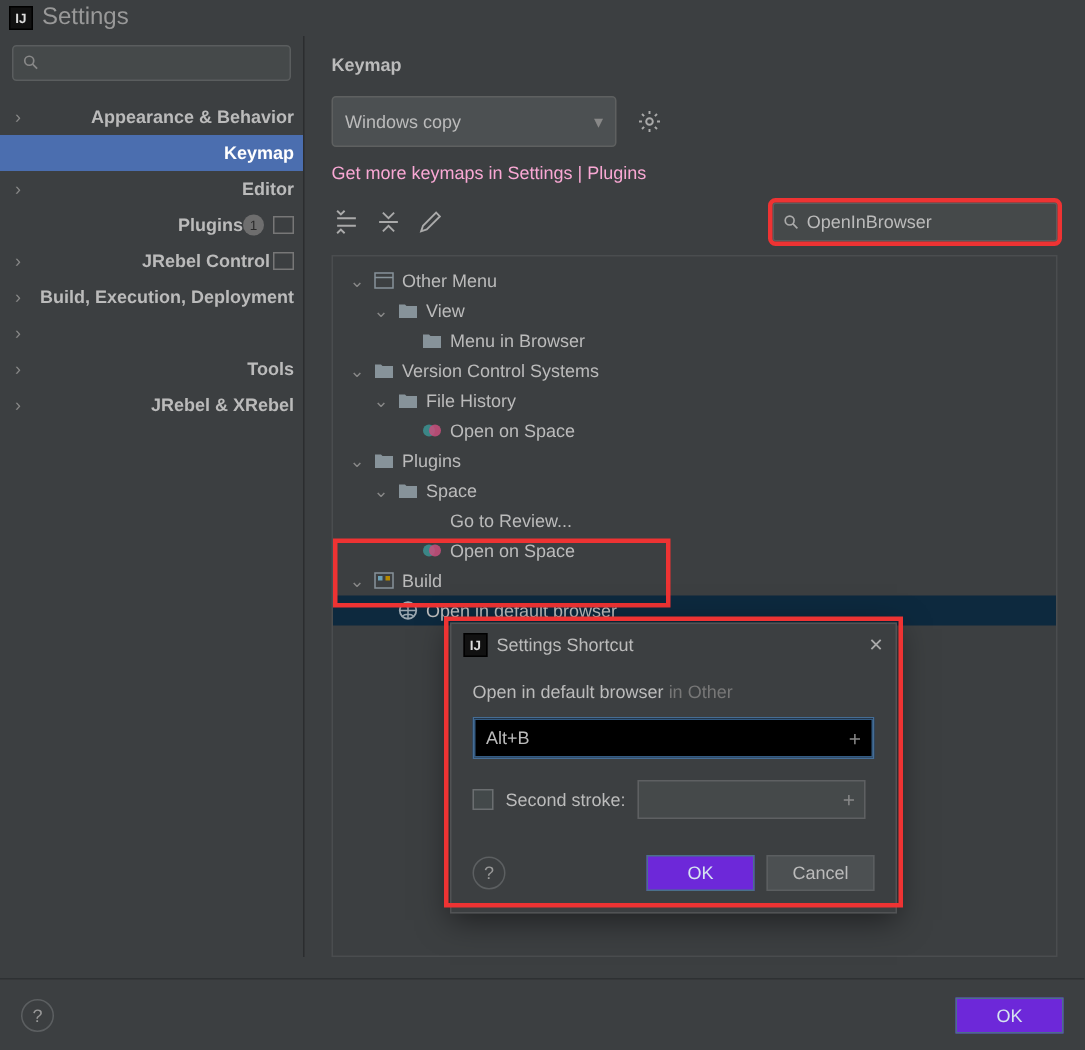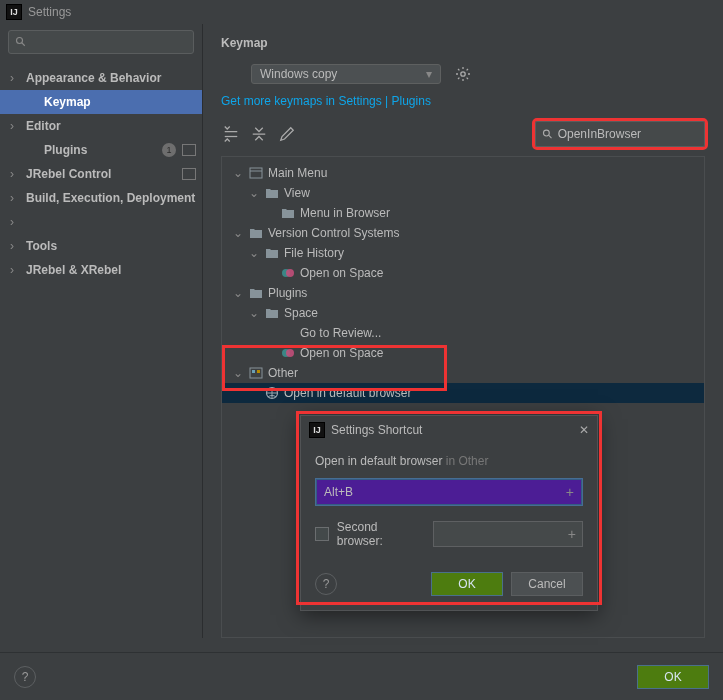--- a/index.html
+++ b/index.html
@@ -1,44 +1,44 @@
 <!DOCTYPE html>
 <html><head>
 <meta charset="utf-8">
 <style>
   * { box-sizing: border-box; margin: 0; padding: 0; font-family: "Segoe UI", Arial, sans-serif; font-size: 12px; }
   body { background: #3c3f41; color: #bbbbbb; width: 723px; height: 700px; overflow: hidden; position: relative; }
   .titlebar { height: 24px; display: flex; align-items: center; padding: 0 6px; gap: 6px; }
   .app-icon { width: 16px; height: 16px; background: #111; display: inline-flex; align-items: center; justify-content: center; color: #ddd; font-weight: bold; font-size: 9px; border:1px solid #000; }
-  .titlebar-title { color: #999; font-size: 12px; }
+  .titlebar-title { color: #999; font-size: 16px; }
 
   .layout { display: flex; height: 614px; }
   .sidebar { width: 203px; border-right: 1px solid #2b2d2f; display: flex; flex-direction: column; }
   .sb-search { margin: 6px 8px; height: 24px; background: #45494a; border: 1px solid #5a5d5e; border-radius: 3px; display: flex; align-items: center; padding: 0 6px; color: #888; }
   .sb-search svg { width: 12px; height: 12px; margin-right: 4px; fill: #888; }
   .sb-tree { padding: 6px 0; }
   .sb-item { height: 24px; display: flex; align-items: center; padding: 0 6px 0 10px; cursor: default; color: #bbbbbb; }
   .sb-item.indent1 { padding-left: 28px; }
   .sb-item .chev { width: 10px; margin-right: 6px; color: #888; display:inline-flex; }
-  .sb-item .label { flex: 1; white-space: nowrap; font-weight: bold; }
+  .sb-item .label { flex: 1; white-space: nowrap; font-weight: bold; text-align: right; }
   .sb-item.selected { background: #4b6eaf; color: #fff; }
   .sb-item .badge { display:inline-flex; align-items:center; justify-content:center; width:14px;height:14px; border-radius:50%; background:#6e6e6e; color:#2b2b2b; font-size:9px; margin-right:4px; }
   .sb-item .tag { width:14px; height:12px; border:1px solid #777; margin-left:2px; }
 
   .main { flex:1; padding: 12px 18px 0 18px; display:flex; flex-direction:column; }
   .main-title { font-weight: bold; color:#bbb; margin-bottom:14px; }
   .scheme-row { display:flex; align-items:center; gap:14px; margin-bottom:10px; }
-  .scheme-select { width: 190px; height: 20px; background:#4c5052; border:1px solid #5e6060; border-radius:3px; display:flex; align-items:center; padding:0 8px; justify-content:space-between; color:#bbb;margin-left:30px;}
+  .scheme-select { width: 190px; height: 34px; background:#4c5052; border:1px solid #5e6060; border-radius:3px; display:flex; align-items:center; padding:0 8px; justify-content:space-between; color:#bbb;}
   .gear { width:16px; height:16px; fill:#aaa; }
   .based-text { color:#888; }
-  .link { color:#0ea5e9; margin-bottom:10px; }
+  .link { color:#f9a8d4; margin-bottom:10px; }
 
   .toolbar-row { display:flex; align-items:center; height:32px; border-bottom:0; gap:8px; }
   .tb-icon { width:20px; height:20px; display:inline-flex; align-items:center; justify-content:center; fill:#aaa; }
-  .search-box { margin-left:auto; width:170px; height:26px; background:#45494a; border:1px solid #5a5d5e; display:flex; align-items:center; padding:0 6px; gap:4px; color:#bbb; border-radius:2px; }
+  .search-box { margin-left:auto; width:190px; height:26px; background:#45494a; border:1px solid #5a5d5e; display:flex; align-items:center; padding:0 6px; gap:4px; color:#bbb; border-radius:2px; }
   .search-box input { background:transparent; border:none; color:#bbb; outline:none; width:100%; }
   .hl-red { outline: 3px solid #e33; outline-offset: 0; }
 
   .tree-area { border:1px solid #4a4d4f; margin-top:6px; flex:1; overflow:hidden; position:relative; padding:6px 0; }
   .tr-row { height:20px; display:flex; align-items:center; color:#bbb; white-space:nowrap; }
   .tr-row .chev { width:12px; display:inline-flex; justify-content:center; color:#888;}
   .tr-row .icon { width:16px; height:16px; margin:0 4px; display:inline-flex; align-items:center; justify-content:center; }
   .tr-row .folder { fill:#87939a; }
   .tr-row .label {  }
   .pad-0 { padding-left: 10px; }
@@ -48,29 +48,29 @@
 
   .section-highlight { position:absolute; border:3px solid #e33; pointer-events:none; }
   .hl-other { left:0px; top:188px; width:225px; height:46px; }
 
   .dialog { position:absolute; left:300px; top:415px; width:298px; border:1px solid #515355; background:#3c3f41; box-shadow:0 4px 20px rgba(0,0,0,.5); }
   .dlg-title { height:28px; display:flex; align-items:center; padding:0 8px; gap:6px; }
   .dlg-title .close { margin-left:auto; color:#aaa; cursor:default; }
   .dlg-body { padding:10px 14px 14px 14px; }
   .dlg-action { color:#bbb; }
   .dlg-context { color:#777; }
-  .dlg-input { margin-top:10px; height:28px; background:#4c1d95; border:1px solid #5e6062; display:flex; align-items:center; padding:0 8px; color:#bbb; justify-content:space-between; }
+  .dlg-input { margin-top:10px; height:28px; background:#000000; border:1px solid #5e6062; display:flex; align-items:center; padding:0 8px; color:#bbb; justify-content:space-between; }
   .dlg-input.focused { border:1px solid #466d94; box-shadow:0 0 0 1px #345b82 inset; }
   .dlg-ss-row { display:flex; align-items:center; gap:8px; margin-top:14px; }
   .chk { width:14px; height:14px; border:1px solid #6b6e70; background:#43494a; }
   .ss-field { width:152px; height:26px; background:#45494a; border:1px solid #5e6062; display:flex; align-items:center; justify-content:flex-end; padding:0 6px; color:#888; }
   .dlg-footer { display:flex; align-items:center; gap:8px; margin-top:24px; }
   .help-btn { width:22px; height:22px; border-radius:50%; border:1px solid #5c5f61; display:flex; align-items:center; justify-content:center; color:#999; }
   .btn { width:72px; height:24px; display:flex; align-items:center; justify-content:center; border:1px solid #5b5e60; background:#4c5052; color:#bbb; }
-  .btn.primary { background:#4d7c0f; border-color:#4a708b; color:#d6e4f0; }
+  .btn.primary { background:#6d28d9; border-color:#4a708b; color:#d6e4f0; }
   .hl-dialog { left:296px; top:411px; width:306px; height:194px; }
 
   .bottombar { position:absolute; left:0; right:0; bottom:0; height:48px; border-top:1px solid #2e3133; display:flex; align-items:center; padding:0 14px; }
   .bottombar .ok { margin-left:auto; }
   svg { display:block; }
   .plus { color:#888; font-size:14px; }
 </style>
 </head>
 <body>
 
@@ -181,21 +181,21 @@
     <div class="tree-area" id="tree-area">
       <div class="section-highlight hl-other"></div>
     <div class="tr-row pad-0">
           <span class="chev">⌄</span>
           <span class="icon">
             <svg width="14" height="12" viewBox="0 0 14 12">
               <rect x="1" y="1" width="12" height="10" fill="none" stroke="#87939a"></rect>
               <line x1="1" y1="4" x2="13" y2="4" stroke="#87939a"></line>
             </svg>
           </span>
-          <span class="label">Main Menu</span>
+          <span class="label">Other Menu</span>
         </div>
         <div class="tr-row pad-1">
           <span class="chev">⌄</span>
           <span class="icon">
             <svg width="14" height="12" viewBox="0 0 14 12">
               <path class="folder" d="M1 2h4l1 1h7v8H1z" fill="#87939a"></path>
             </svg>
           </span>
           <span class="label">View</span>
         </div>
@@ -271,21 +271,21 @@
         </div>
         <div class="tr-row pad-0">
           <span class="chev">⌄</span>
           <span class="icon">
             <svg width="14" height="12" viewBox="0 0 14 12">
               <rect x="1" y="1" width="12" height="10" fill="none" stroke="#87939a"></rect>
               <rect x="3" y="3" width="3" height="3" fill="#6a9fb5"></rect>
               <rect x="8" y="3" width="3" height="3" fill="#b58900"></rect>
             </svg>
           </span>
-          <span class="label">Other</span>
+          <span class="label">Build</span>
         </div>
         <div class="tr-row pad-1 selected-row">
           <span class="chev"></span>
           <span class="icon">
             <svg width="14" height="14" viewBox="0 0 14 14">
               <circle cx="7" cy="7" r="5.5" fill="none" stroke="#9aa7b0" stroke-width="1.2"></circle>
               <path d="M1.5 7h11M7 1.5v11M3 3c2 2 6 2 8 0M3 11c2-2 6-2 8 0" stroke="#9aa7b0" fill="none" stroke-width="1"></path>
             </svg>
           </span>
           <span class="label">Open in default browser</span>
@@ -304,21 +304,21 @@
     <div>
       <span class="dlg-action">Open in default browser</span>
       <span class="dlg-context">in Other</span>
     </div>
     <div class="dlg-input focused">
       <span>Alt+B</span>
       <span class="plus">+</span>
     </div>
     <div class="dlg-ss-row">
       <span class="chk"></span>
-      <span>Second browser:</span>
+      <span>Second stroke:</span>
       <div class="ss-field">
           <span class="plus">+</span>
         </div>
     </div>
     <div class="dlg-footer">
       <span class="help-btn">?</span>
       <div style="flex:1"></div>
       <div class="btn primary">OK</div>
       <div class="btn">Cancel</div>
     </div>

